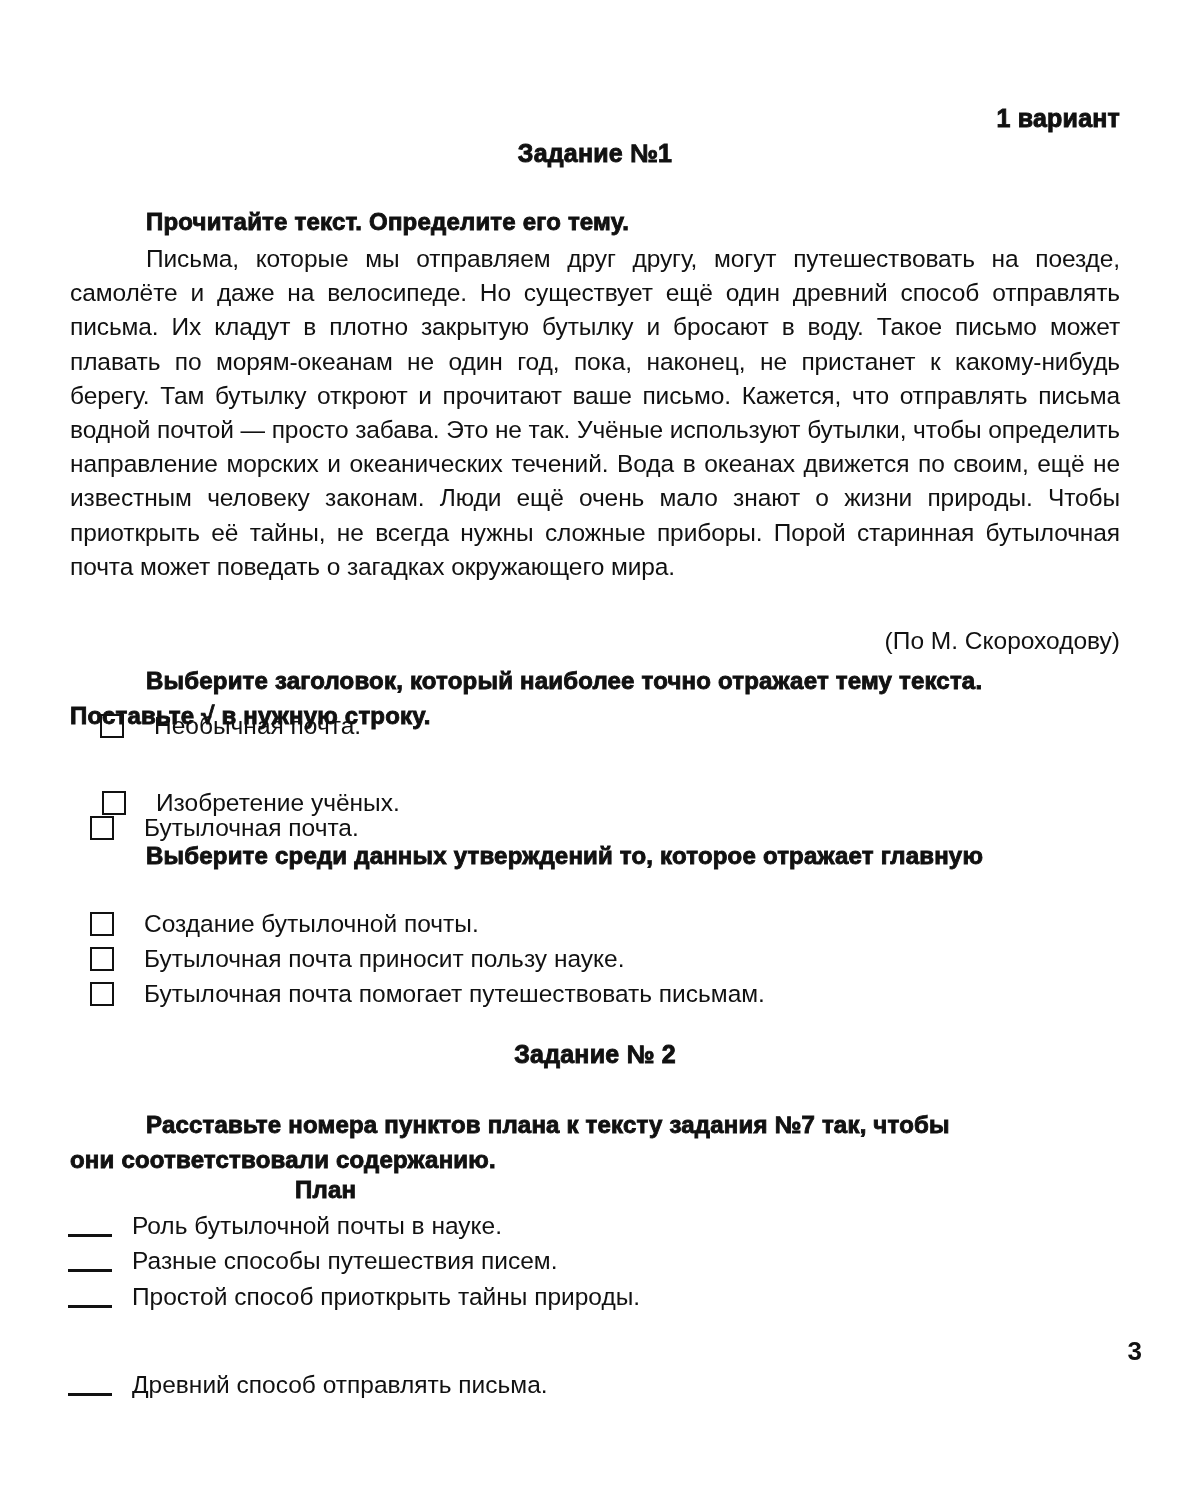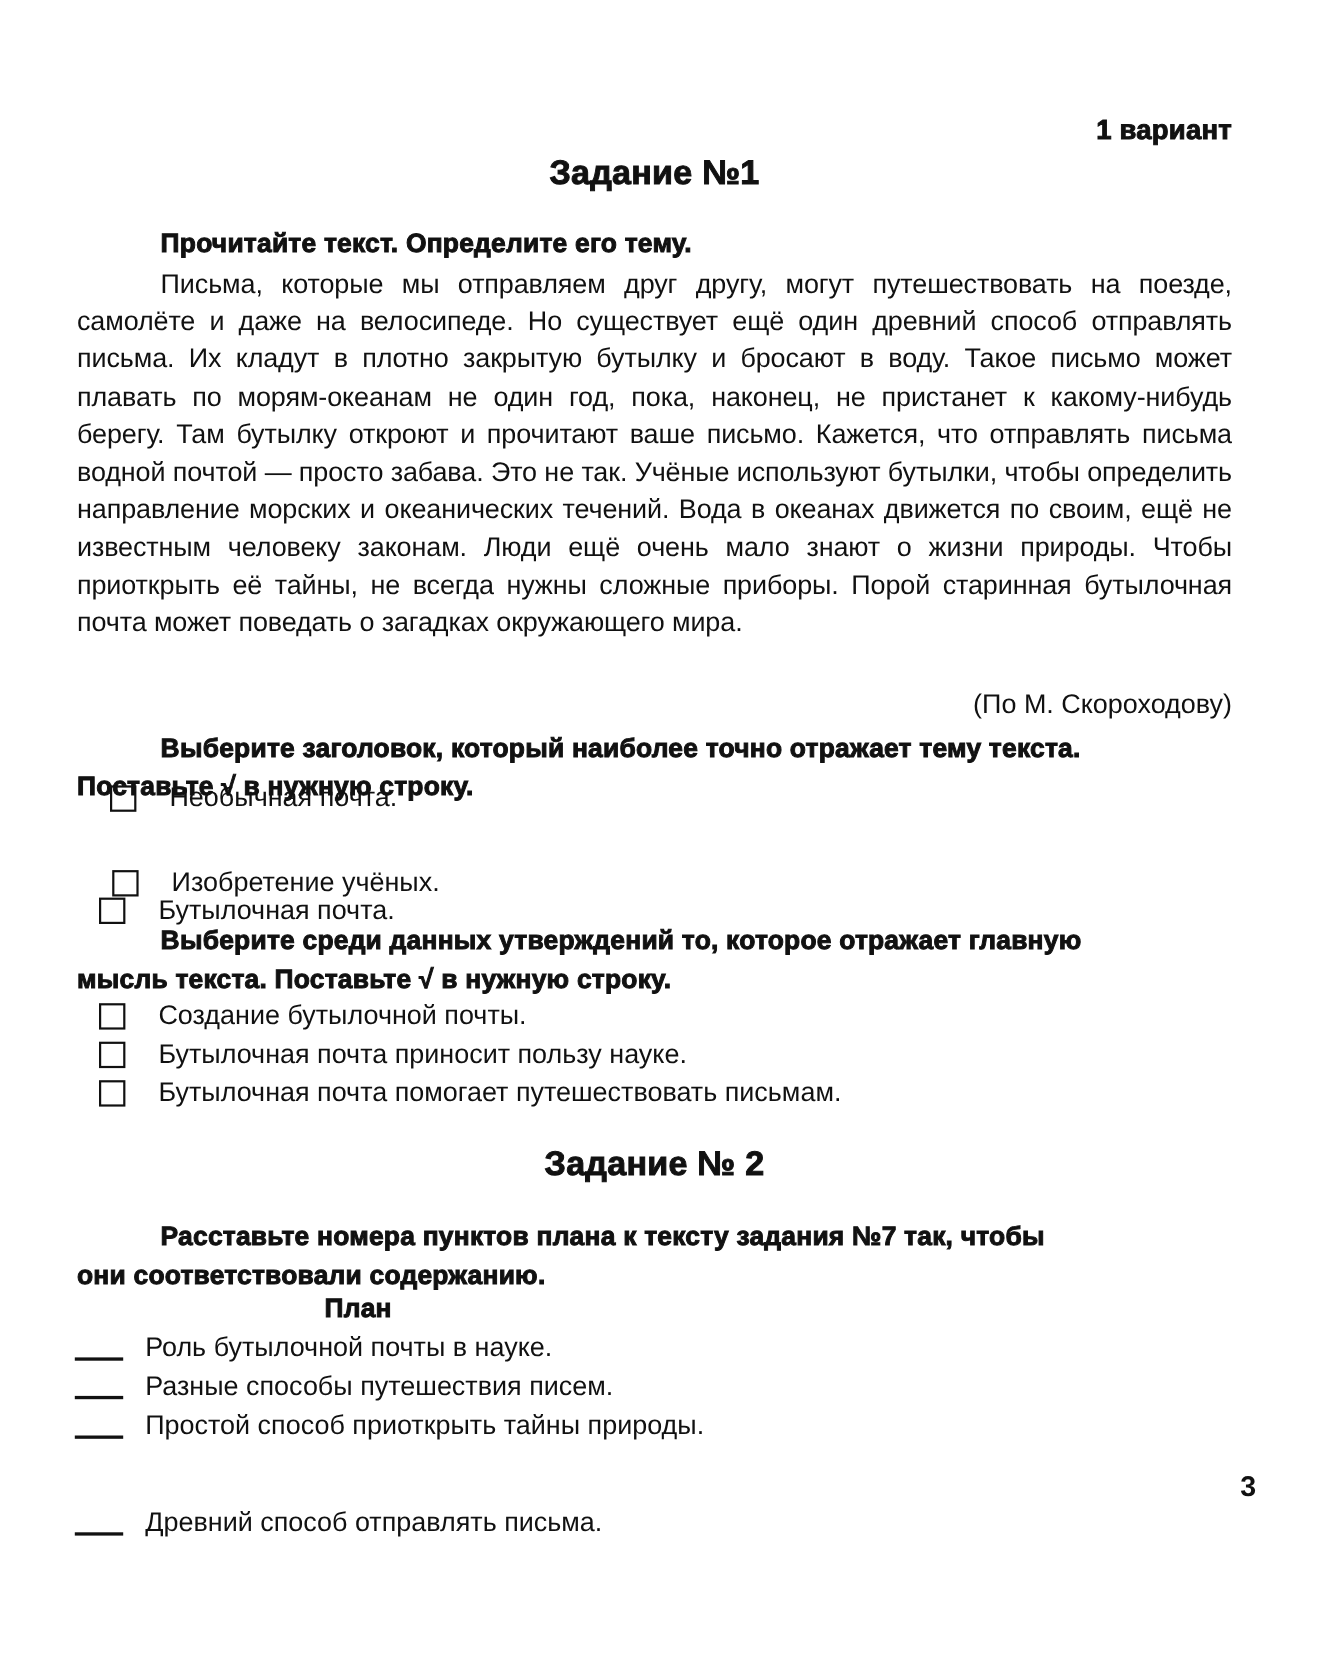--- a/index.html
+++ b/index.html
@@ -24,21 +24,21 @@
     }
     .variant {
       top: 104px;
       right: 84px;
       font-size: 25px;
     }
     .task-title {
       left: 0;
       width: 1190px;
       text-align: center;
-      font-size: 31px;
+      font-size: 25px;
     }
     .task1-title { top: 139px; }
     .task2-title { top: 1040px; }
     .instr {
       left: 70px;
       width: 1050px;
       font-size: 24px;
       line-height: 35px;
     }
     .instr .indent { padding-left: 76px; }
@@ -132,21 +132,20 @@
   <span class="checkbox"></span>
   <span>Бутылочная почта.</span>
 </div>
 <div class="abs option" style="top:786px;padding-left:12px;">
   <span class="checkbox"></span>
   <span>Изобретение учёных.</span>
 </div>
 
 <div class="abs heavy instr" style="top:838px;">
   <div class="indent">Выберите среди данных утверждений то, которое отражает  главную</div>
-  <div>мысль текста.  Поставьте √ в нужную строку.</div>
 </div>
 
 <div class="abs option" style="top:907px;">
   <span class="checkbox"></span>
   <span>Создание бутылочной почты.</span>
 </div>
 <div class="abs option" style="top:942px;">
   <span class="checkbox"></span>
   <span>Бутылочная почта приносит пользу науке.</span>
 </div>

